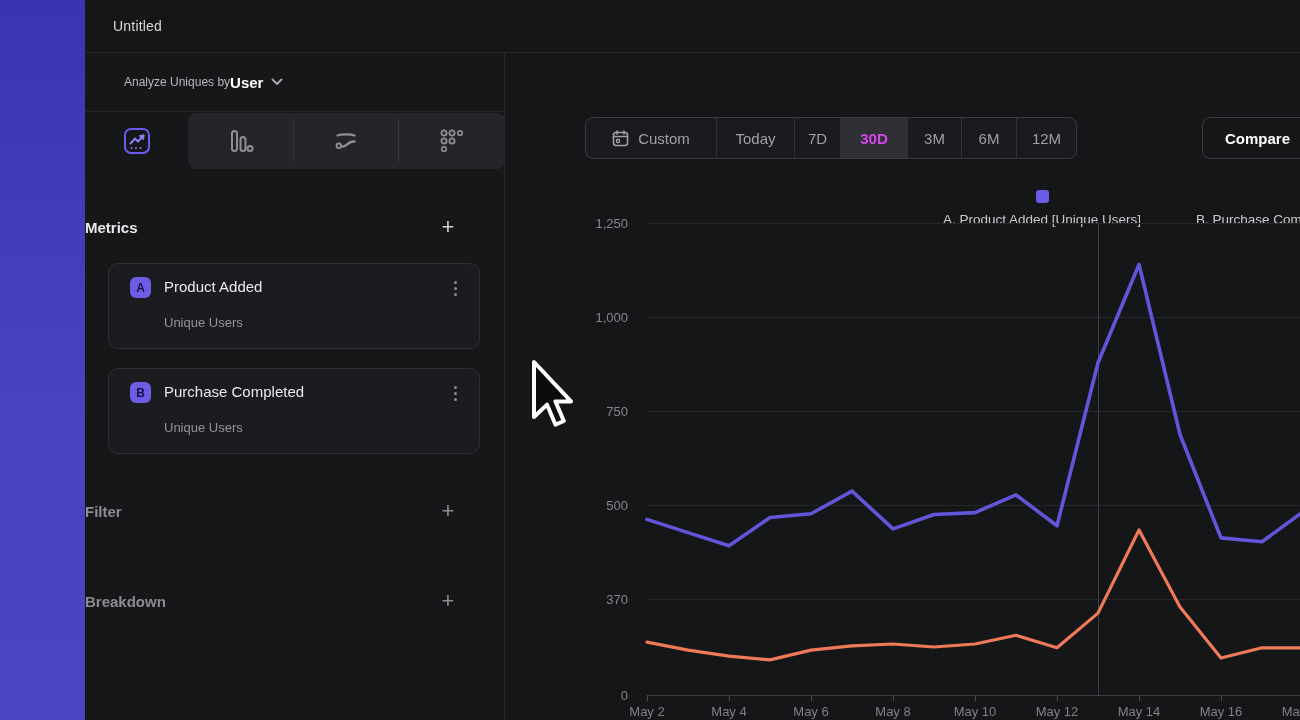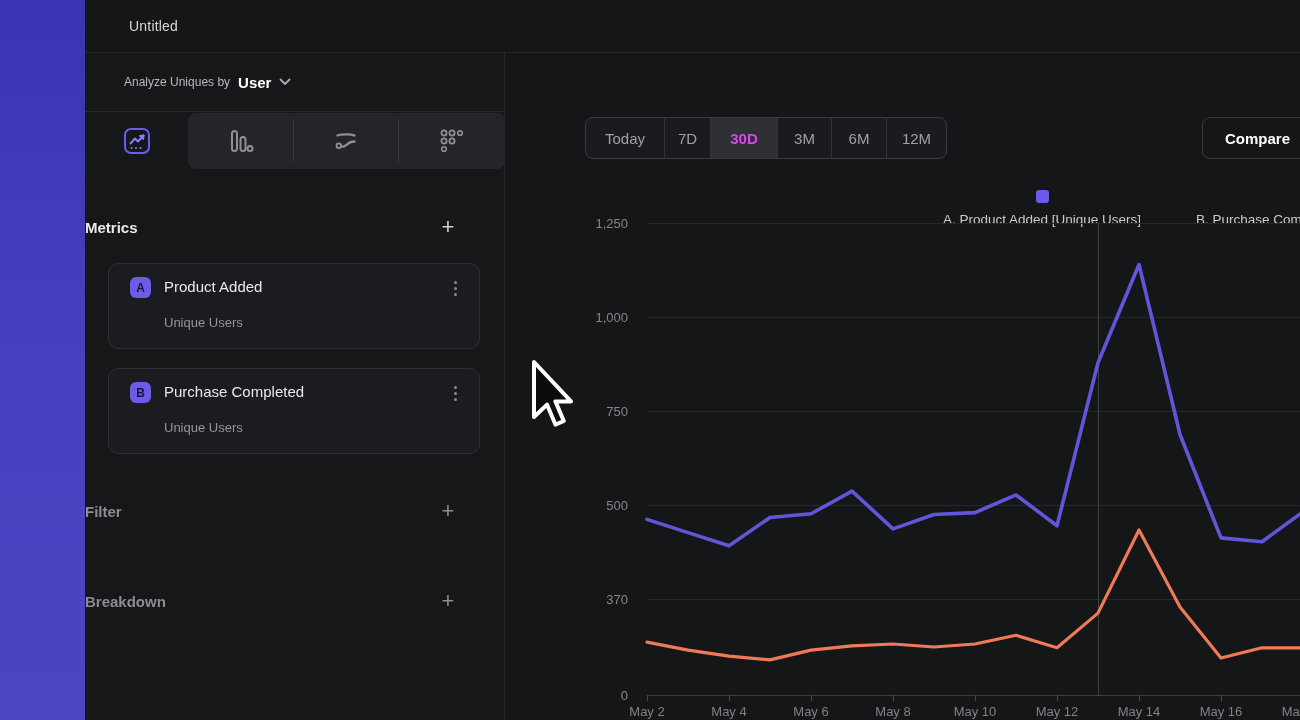--- a/index.html
+++ b/index.html
@@ -6,32 +6,32 @@
   html,body { background:#0b0b0d; }
   body { font-family:"Liberation Sans","DejaVu Sans",sans-serif; }
   .canvas { position:relative; width:1300px; height:720px; background:#161719; overflow:hidden; }
 
   
   .rail { position:absolute; left:0; top:0; width:85px; height:720px;
           background:linear-gradient(180deg,#3a34b2 0%,#4a41c0 55%,#4d44c2 100%); }
 
   
   .topbar { position:absolute; left:85px; top:0; width:1215px; height:53px;
-            display:flex; align-items:center; padding-left:44px;
+            display:flex; align-items:center; padding-left:28px;
             border-bottom:1px solid #26272b; background:#151618; }
   .topbar .title { color:#d9d9db; font-size:14px; letter-spacing:.2px; }
 
   
   .sidebar { position:absolute; left:85px; top:53px; width:420px; height:667px;
              background:#161719; border-right:1px solid #26272b; }
   .analyze-row { position:absolute; left:0; top:0; width:100%; height:59px;
                  display:flex; align-items:center; padding-left:39px;
                  border-bottom:1px solid #26272b; }
   .analyze-prefix { color:#b9bac0; font-size:12px; }
-  .entity-btn { display:flex; align-items:center; gap:8px; margin-left:8px;
+  .entity-btn { display:flex; align-items:center; gap:8px; margin-left:0;
                 background:none; border:none; cursor:pointer; }
   .entity-btn span { color:#ffffff; font-size:15px; font-weight:700; }
 
   
   .tabs-row { position:absolute; left:0; top:59px; width:100%; height:58px; }
   .tabstrip { position:absolute; left:103px; top:1px; width:317px; height:56px;
               background:#232528; border-radius:8px; }
   .tabsep { position:absolute; top:7px; width:1px; height:43px; background:#36383c; }
   .tabbtn { position:absolute; top:1px; height:56px; display:flex; align-items:center;
             justify-content:center; background:none; border:none; cursor:pointer; }
@@ -196,20 +196,28 @@
 
     <div class="section-row" style="top:534px">
       <span class="dim-title">Breakdown</span>
       <button class="plus plus-dim">+</button>
     </div>
   </div>
 
   <div class="main">
 
     <div class="seg">
+      <button style="width:130px">
+        <svg width="17" height="17" viewBox="0 0 17 17">
+          <rect x="1.5" y="2.5" width="14" height="13" rx="2.5" fill="none" stroke="#a0a1a6" stroke-width="1.6"></rect>
+          <path d="M5 1 v3 M12 1 v3 M1.5 6.5 h14" stroke="#a0a1a6" stroke-width="1.6" stroke-linecap="round"></path>
+          <rect x="4.5" y="9.5" width="3" height="3" rx="0.8" fill="none" stroke="#a0a1a6" stroke-width="1.3"></rect>
+        </svg>
+        <span>Custom</span>
+      </button>
       <button style="width:78px">Today</button>
       <button style="width:46px">7D</button>
       <button style="width:67px" class="sel">30D</button>
       <button style="width:54px">3M</button>
       <button style="width:55px">6M</button>
       <button style="width:60px">12M</button>
     </div>
 
     <button class="compare-btn">Compare</button>
 

